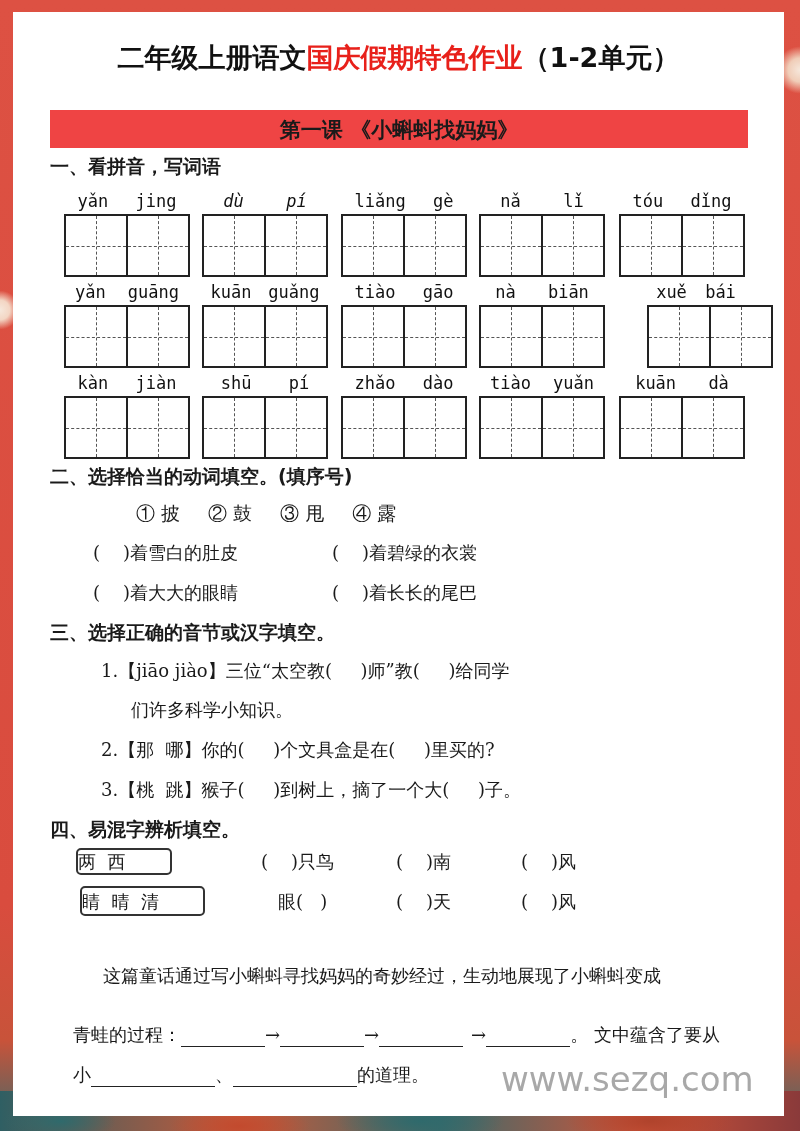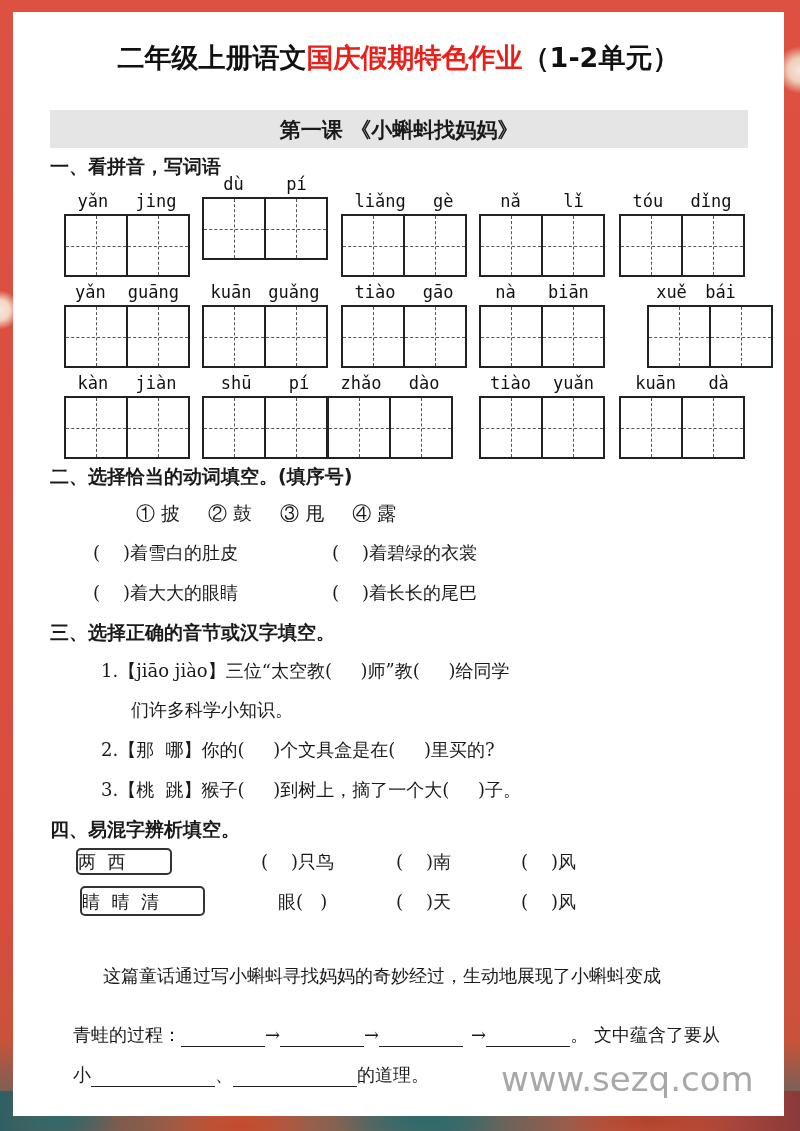--- a/index.html
+++ b/index.html
@@ -34,21 +34,21 @@
   .title {
     position: absolute; left: 0; right: 0; top: 28px;
     text-align: center;
     font-family: "DejaVu Sans", "Liberation Sans", sans-serif;
     font-weight: bold; font-size: 27px; letter-spacing: 0px;
     color: #111;
   }
   .title .red { color: #e8201a; }
   .lesson-bar {
     position: absolute; left: 37px; top: 98px; width: 698px; height: 38px;
-    background: #e5e5e5;
+    background: #ef4444;
     text-align: center;
     font-weight: bold; font-size: 21px; line-height: 40px;
   }
   .sec-heading {
     position: absolute; left: 37px;
     font-weight: bold; font-size: 19px;
     font-family: "DejaVu Sans", "Liberation Sans", sans-serif;
   }
   .grid-area { position: absolute; left: 0; top: 0; }
   .word {
@@ -111,21 +111,21 @@
       <div class="word" style="left: 51px; top: 178px;">
         <div class="pinyin">
           <span>yǎn</span>
           <span>jing</span>
         </div>
         <div class="boxes">
           <div class="cell"></div>
           <div class="cell"></div>
         </div>
       </div>
-      <div class="word" style="left: 189px; top: 161px;">
+      <div class="word" style="left: 189px; top: 178px; font-style: italic;">
         <div class="pinyin">
           <span>dù</span>
           <span>pí</span>
         </div>
         <div class="boxes">
           <div class="cell"></div>
           <div class="cell"></div>
         </div>
       </div>
       <div class="word" style="left: 328px; top: 178px;">
@@ -221,21 +221,21 @@
       <div class="word" style="left: 189px; top: 360px;">
         <div class="pinyin">
           <span>shū</span>
           <span>pí</span>
         </div>
         <div class="boxes">
           <div class="cell"></div>
           <div class="cell"></div>
         </div>
       </div>
-      <div class="word" style="left: 314px; top: 360px;">
+      <div class="word" style="left: 328px; top: 360px;">
         <div class="pinyin">
           <span>zhǎo</span>
           <span>dào</span>
         </div>
         <div class="boxes">
           <div class="cell"></div>
           <div class="cell"></div>
         </div>
       </div>
       <div class="word" style="left: 466px; top: 360px;">

